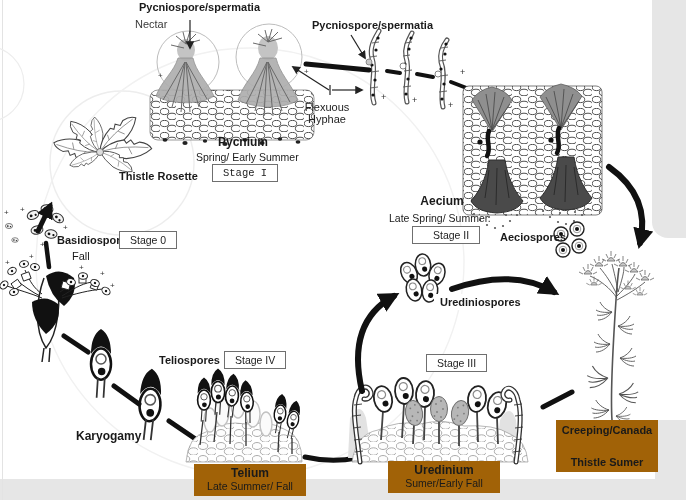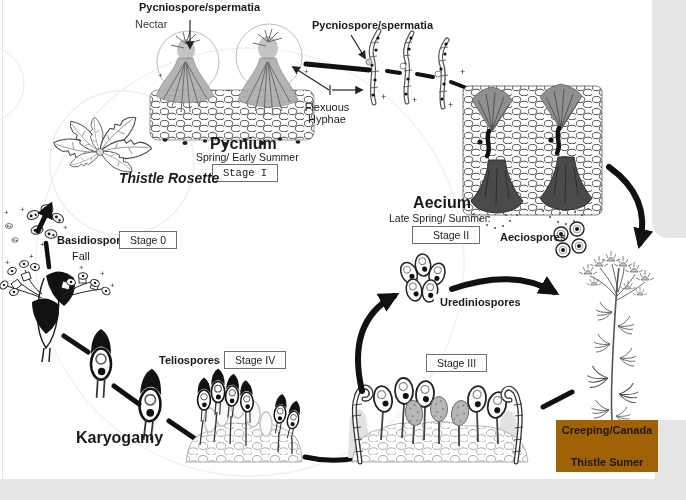--- a/index.html
+++ b/index.html
@@ -8,21 +8,21 @@
   .grey{position:absolute;background:#e6e6e6;}
   #grey-right{left:652px;top:0;width:34px;height:238px;border-bottom-left-radius:16px;}
   #grey-right-low{left:655px;top:420px;width:31px;height:80px;}
   #grey-bottom{left:0;top:479px;width:686px;height:21px;}
   #white-ellipse{position:absolute;left:512px;top:256px;width:174px;height:168px;background:#fff;border-radius:50%;}
   #left-edge-line{position:absolute;left:2px;top:0;width:1px;height:500px;background:#e3e3e3;}
   svg{position:absolute;left:0;top:0;}
   .lbl{position:absolute;white-space:nowrap;}
   .b{font-weight:bold;}
   .f11{font-size:11px;}
-  .f12{font-size:16px;}
+  .f12{font-size:12px;}
   .f10{font-size:10.5px;}
   .ctr{text-align:center;}
   .stagebox{position:absolute;border:1.5px solid #6f6f6f;background:#fff;padding:2px 10px;
             font-size:10.5px;color:#222;}
   .whitebg{background:#fff;padding:2px 6px;}
   .block{position:absolute;text-align:center;background:#a16207;}
   #host-block{left:556px;top:420px;width:102px;height:52px;display:flex;flex-direction:column;justify-content:space-between;padding:4px 0;box-sizing:border-box;}
 </style>
 </head>
 <body>
@@ -423,39 +423,47 @@
 
   <div class="lbl f11 ctr" style="left:301px;top:101px;width:52px;color:#222;">
     <div>Flexuous</div>
     <div>Hyphae</div>
   </div>
 
   <div class="lbl b f12 ctr" style="left:210px;top:135px;width:66px;">Pycnium</div>
   <div class="lbl f10 ctr" style="left:196px;top:151px;width:96px;">Spring/ Early Summer</div>
   <div class="stagebox" style="left:212px;top:164px;font-family:Liberation Mono, monospace;">Stage I</div>
 
-  <div class="lbl b" style="left:119px;top:170px;font-size:14px;font-style:italic;">Thistle Rosette</div>
+  <div class="lbl b" style="left:119px;top:170px;font-size:11px;">Thistle Rosette</div>
 
   <div class="lbl b f11" style="left:57px;top:234px;">Basidiospore</div>
   <div class="stagebox" style="left:119px;top:231px;">Stage 0</div>
   <div class="lbl f11" style="left:72px;top:250px;">Fall</div>
 
   <div class="lbl b f11 whitebg" style="left:153px;top:352px;">Teliospores</div>
   <div class="stagebox" style="left:224px;top:351px;">Stage IV</div>
 
   <div class="lbl b f12" style="left:64px;top:429px;padding-left:12px;">Karyogamy</div>
 
   <div class="lbl b f12 ctr" style="left:410px;top:194px;width:64px;">Aecium</div>
   <div class="lbl f10" style="left:389px;top:212px;">Late Spring/ Summer.</div>
   <div class="stagebox" style="left:412px;top:226px;padding-left:20px;">Stage II</div>
   <div class="lbl b f11" style="left:500px;top:231px;">Aeciospores</div>
 
   <div class="lbl b f11 whitebg" style="left:434px;top:294px;">Urediniospores</div>
   <div class="stagebox" style="left:426px;top:354px;">Stage III</div>
 
-
+  <div class="block" style="left:194px;top:464px;width:112px;padding:2px 0 4px;">
+    <div class="b f12">Telium</div>
+    <div class="f10">Late Summer/ Fall</div>
+  </div>
+
+  <div class="block" style="left:388px;top:461px;width:112px;padding:2px 0 4px;">
+    <div class="b f12">Uredinium</div>
+    <div class="f10">Sumer/Early Fall</div>
+  </div>
 
   <div id="host-block" class="block">
     <div class="b f11">Creeping/Canada</div>
     <div class="b f11">Thistle Sumer</div>
   </div>
 
 </div>
 
 </body></html>

